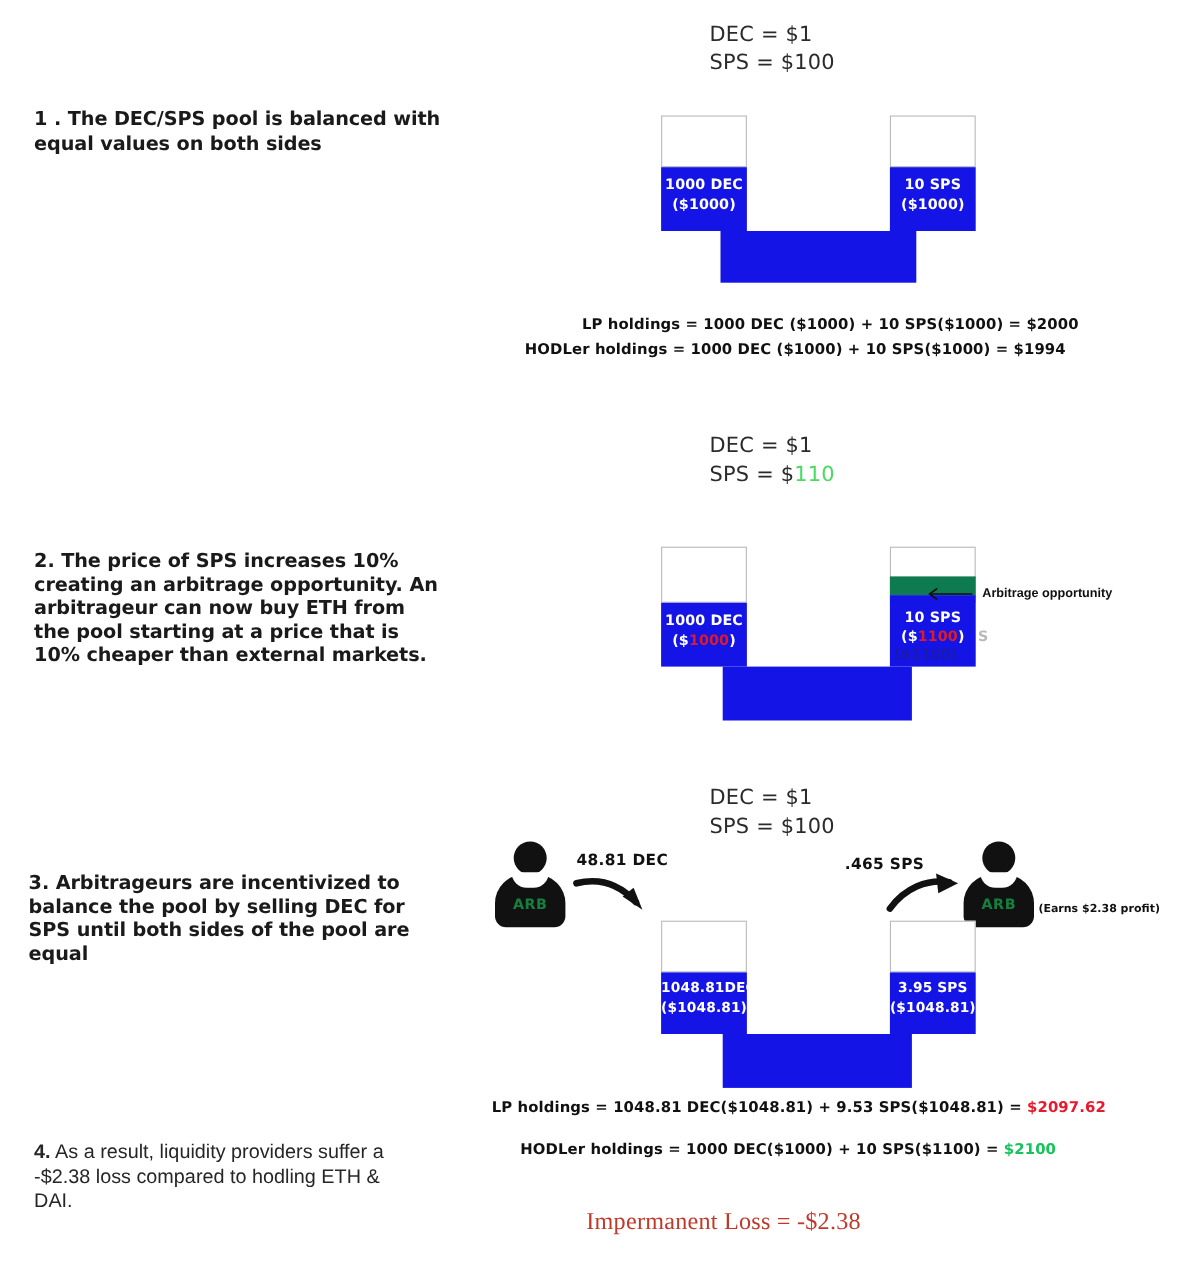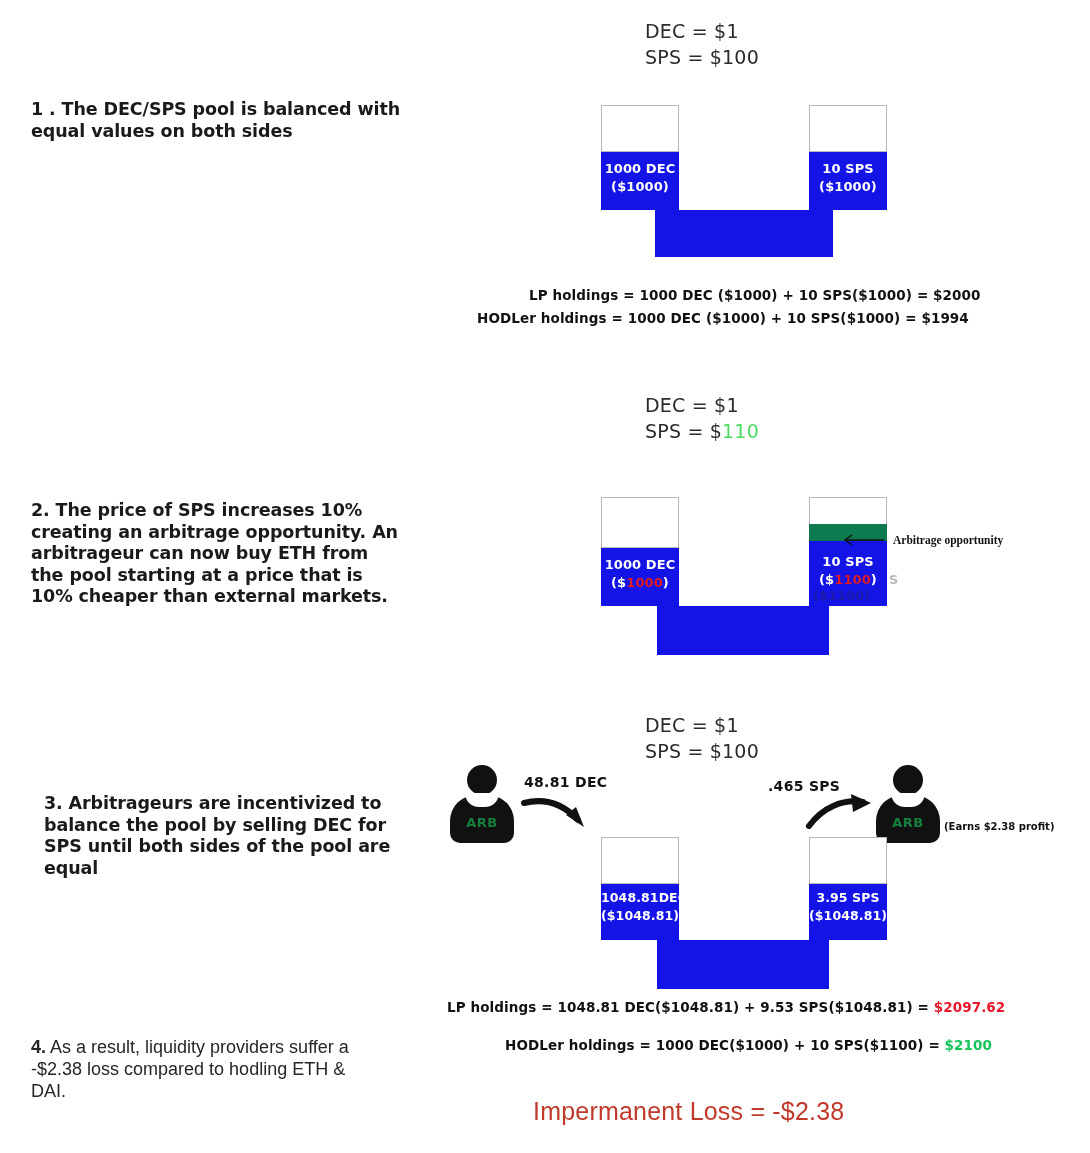--- a/index.html
+++ b/index.html
@@ -80,21 +80,21 @@
     font-size:13.5px;
     color:#111111;
     white-space:nowrap;
     letter-spacing:.1px;
   }
   .red{color:#e8192c;}
   .green-txt{color:#14c35a;}
 
   
   .callout{
-    font-family:Liberation Serif, serif;
+    font-family:Liberation Sans, sans-serif;
     font-weight:bold;
     font-size:11.5px;
     color:#111;
     white-space:nowrap;
     text-align:center;
   }
 
   
   .arb{position:absolute;width:64px;height:78px;}
   .arb .head{
@@ -117,22 +117,22 @@
   .arb-note{
     position:absolute;font-weight:bold;font-size:10px;color:#111;white-space:nowrap;
   }
   .flow-label{
     position:absolute;font-weight:bold;font-size:14px;color:#111;white-space:nowrap;
     letter-spacing:.3px;
   }
 
   
   .final{
-    font-family:Liberation Sans, sans-serif;
-    font-size:25px;
+    font-family:Liberation Serif, serif;
+    font-size:22px;
     color:#c0392b;
     white-space:nowrap;
     letter-spacing:.2px;
   }
 </style>
 </head>
 <body>
 
 <div class="abs price-block" style="left:645px;top:18px;">
   <div>DEC = $1</div>
@@ -189,21 +189,21 @@
   <line x1="6" y1="8" x2="44" y2="8" stroke="#111" stroke-width="1.4"></line>
   <polyline points="12,3 5,8 12,13" fill="none" stroke="#111" stroke-width="1.4"></polyline>
 </svg>
 <div class="abs callout" style="left:893px;top:534px;">Arbitrage opportunity</div>
 
 <div class="abs price-block" style="left:645px;top:712px;">
   <div>DEC = $1</div>
   <div>SPS = $100</div>
 </div>
 
-<div class="abs step-text" style="left:44px;top:793px;width:370px;">3. Arbitrageurs are incentivized to balance the pool by selling DEC for SPS until both sides of the pool are equal</div>
+<div class="abs step-text" style="left:26px;top:793px;width:370px;">3. Arbitrageurs are incentivized to balance the pool by selling DEC for SPS until both sides of the pool are equal</div>
 
 <div class="arb" style="left:450px;top:765px;">
   <div class="head"></div>
   <div class="body"></div>
   <div class="neck"></div>
   <div class="tag">ARB</div>
 </div>
 <div class="flow-label" style="left:524px;top:774px;">48.81 DEC</div>
 <svg class="abs" style="left:520px;top:793px;" width="82" height="40">
   <path d="M4,10 C28,4 46,14 58,27" stroke="#111" stroke-width="6" fill="none" stroke-linecap="round"></path>
@@ -235,17 +235,17 @@
   <div class="label thin" style="left:208px;top:70px;width:78px;">($1048.81)</div>
 </div>
 
 <div class="abs step-text-light" style="left:31px;top:1036px;width:330px;">
   <b>4.</b><span> As a result, liquidity providers suffer a -$2.38 loss compared to hodling ETH &amp; DAI.</span>
 </div>
 
 <div class="abs holdings" style="left:447px;top:956px;margin-top:43px;">
   <span>LP holdings =  1048.81 DEC($1048.81) + 9.53 SPS($1048.81) = </span><span class="red">$2097.62</span>
 </div>
-<div class="abs holdings" style="left:473px;top:1037px;margin-left:32px;">
+<div class="abs holdings" style="left:473px;top:1037px;">
   <span>HODLer holdings = 1000 DEC($1000) + 10 SPS($1100) = </span><span class="green-txt">$2100</span>
 </div>
 
 <div class="abs final" style="left:533px;top:1097px;">Impermanent Loss = -$2.38</div>
 
 </body></html>

